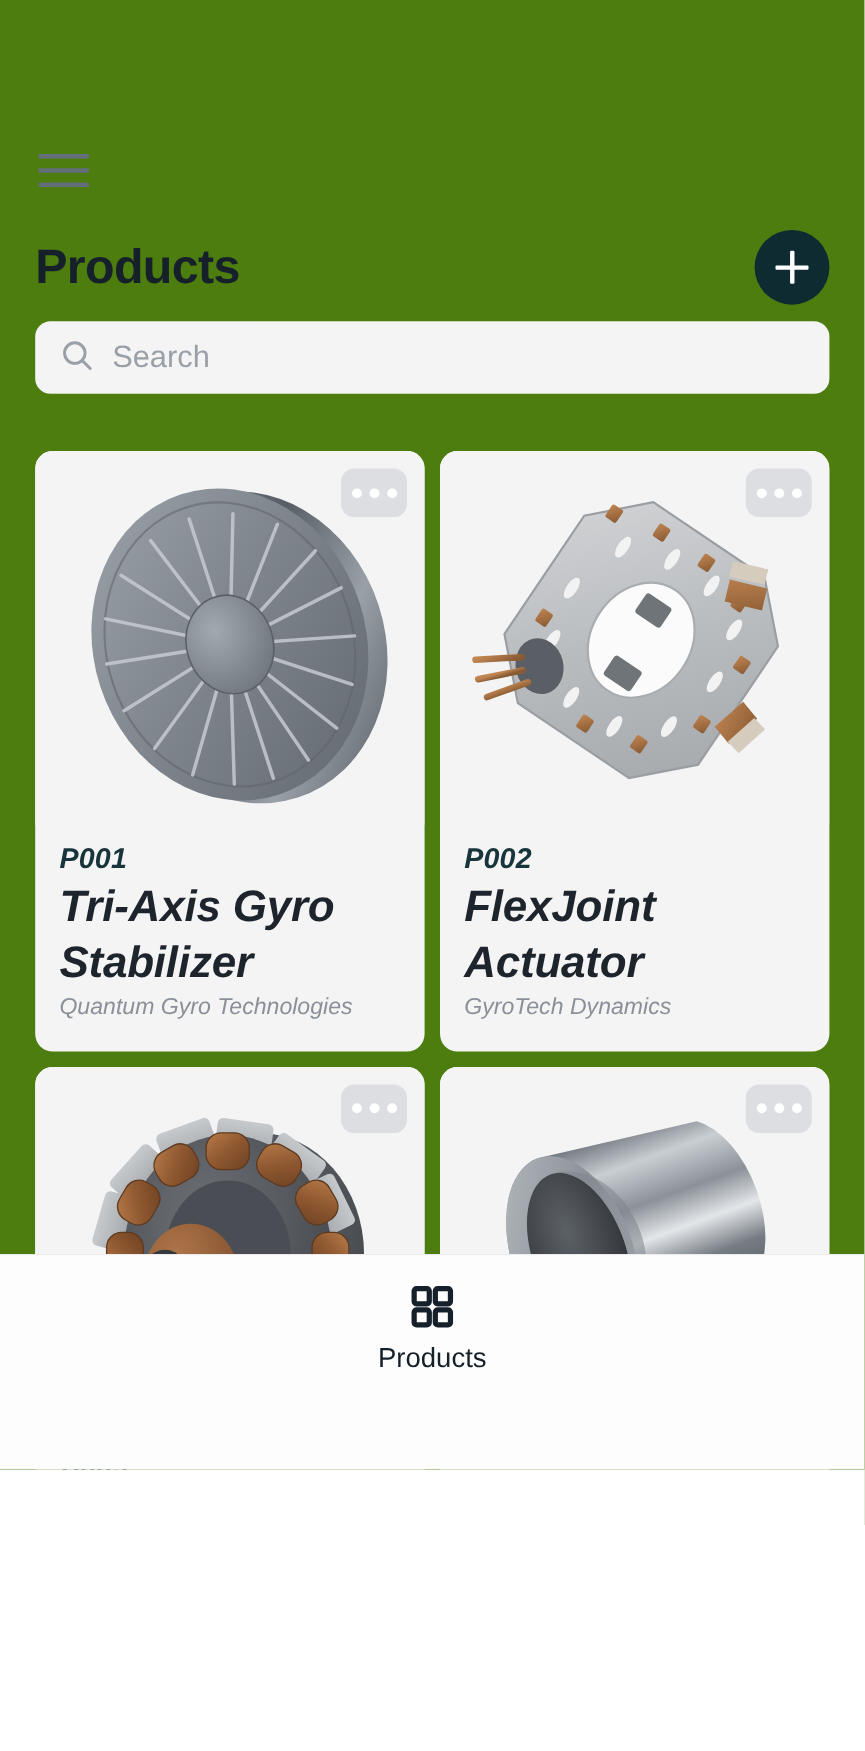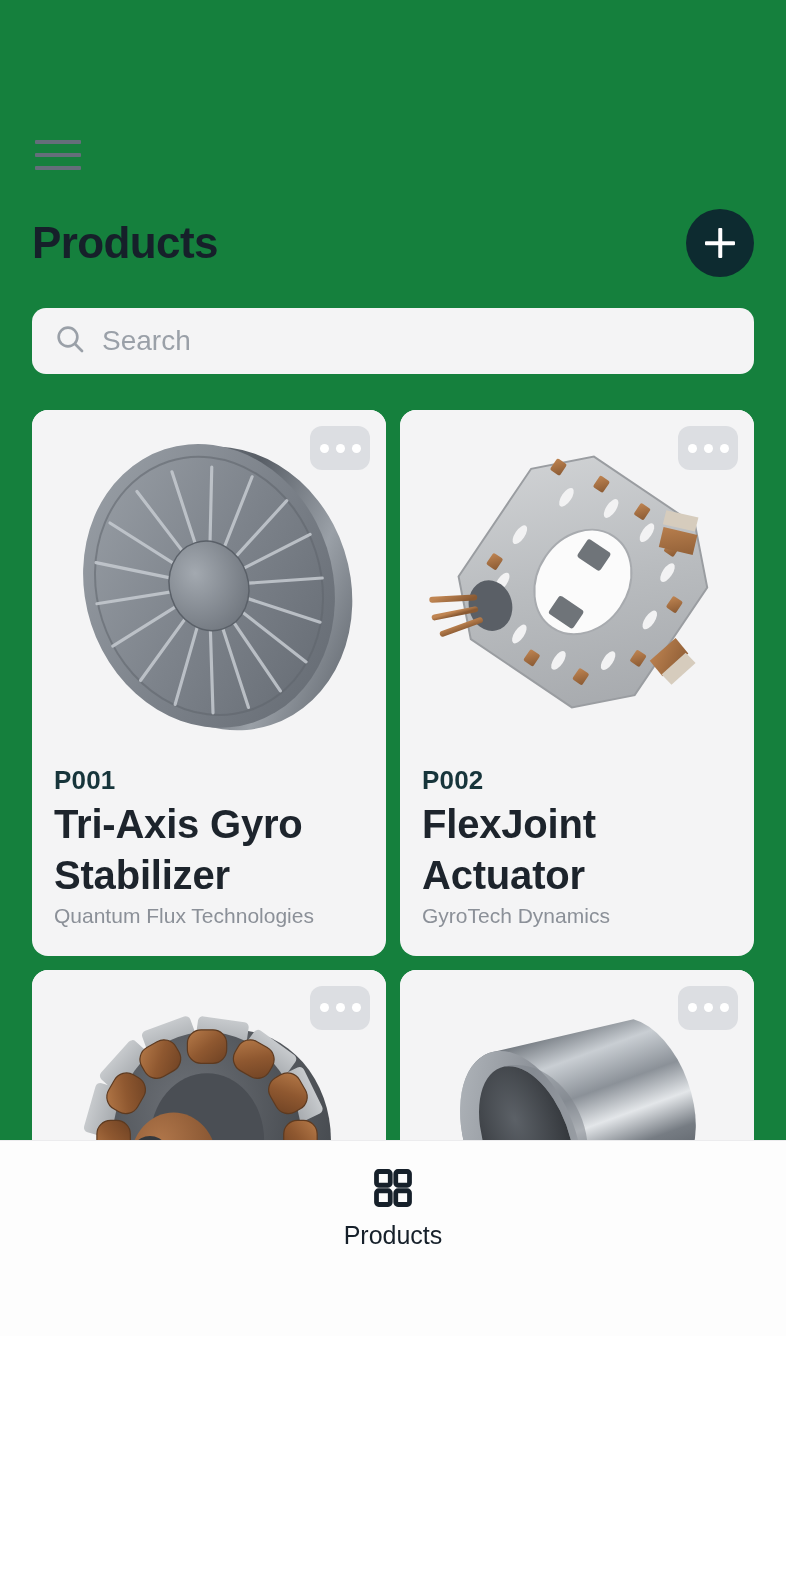--- a/index.html
+++ b/index.html
@@ -9,21 +9,21 @@
     height: 1592px;
     background: #ffffff;
     font-family: "Liberation Sans", sans-serif;
     overflow: hidden;
   }
 
   .screen {
     position: relative;
     width: 786px;
     height: 1336px;
-    background: #15803d;
+    background: #4d7c0f;
     overflow: hidden;
   }
 
   .menu-btn {
     position: absolute;
     left: 32px;
     top: 130px;
     width: 52px;
     height: 50px;
     display: flex;
@@ -84,21 +84,21 @@
   }
   .fab::after {
     left: 50%; top: 50%;
     width: 3.5px; height: 30px;
     transform: translate(-50%, -50%);
   }
 
   
   .search-wrap {
     position: absolute;
-    left: 32px; top: 308px;
+    left: 32px; top: 292px;
     width: 722px;
     height: 66px;
     background: #f4f4f5;
     border-radius: 14px;
     display: flex;
     align-items: center;
     padding: 0 22px;
     gap: 16px;
   }
   .search-icon { flex: none; display: block; }
@@ -161,20 +161,21 @@
   }
   .more-btn i {
     display: block;
     width: 9px; height: 9px;
     border-radius: 50%;
     background: #ffffff;
   }
 
   .card-body {
     padding: 14px 22px 26px 22px;
+    font-style: italic;
   }
   .sku {
     font-size: 26px;
     font-weight: 700;
     color: #17353b;
     line-height: 1.28;
     letter-spacing: 0.2px;
   }
   .pname {
     font-size: 40px;
@@ -300,21 +301,21 @@
         </svg>
       </div>
       <button class="more-btn">
         <i></i>
         <i></i>
         <i></i>
       </button>
       <div class="card-body">
         <div class="sku">P001</div>
         <div class="pname">Tri-Axis Gyro Stabilizer</div>
-        <div class="pvendor">Quantum Flux Technologies</div>
+        <div class="pvendor">Quantum Gyro Technologies</div>
       </div>
     </div>
 
     <div class="card">
       <div class="card-media">
         <svg viewBox="0 0 360 340" preserveAspectRatio="xMidYMid meet">
           <defs>
             <linearGradient id="g2p" x1="0" y1="0" x2="1" y2="1">
               <stop offset="0" stop-color="#d3d5d7"></stop>
                 <stop offset="0.5" stop-color="#b9bcbf"></stop>

